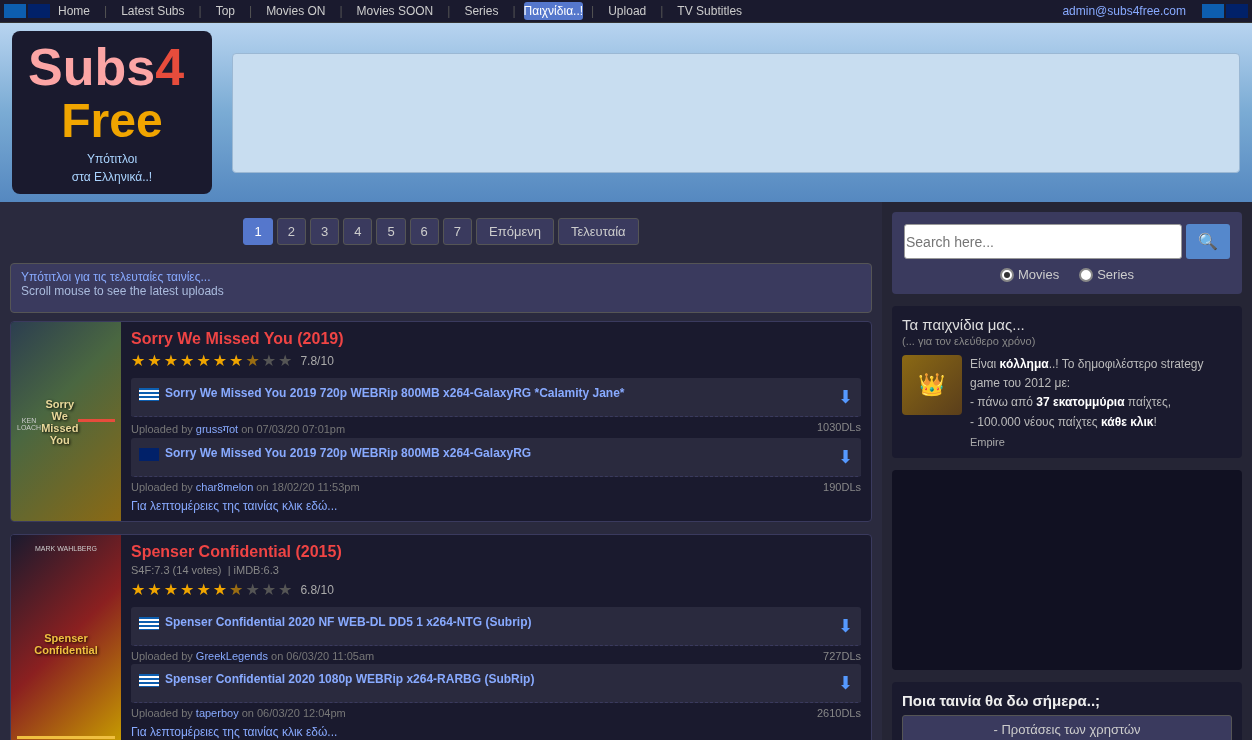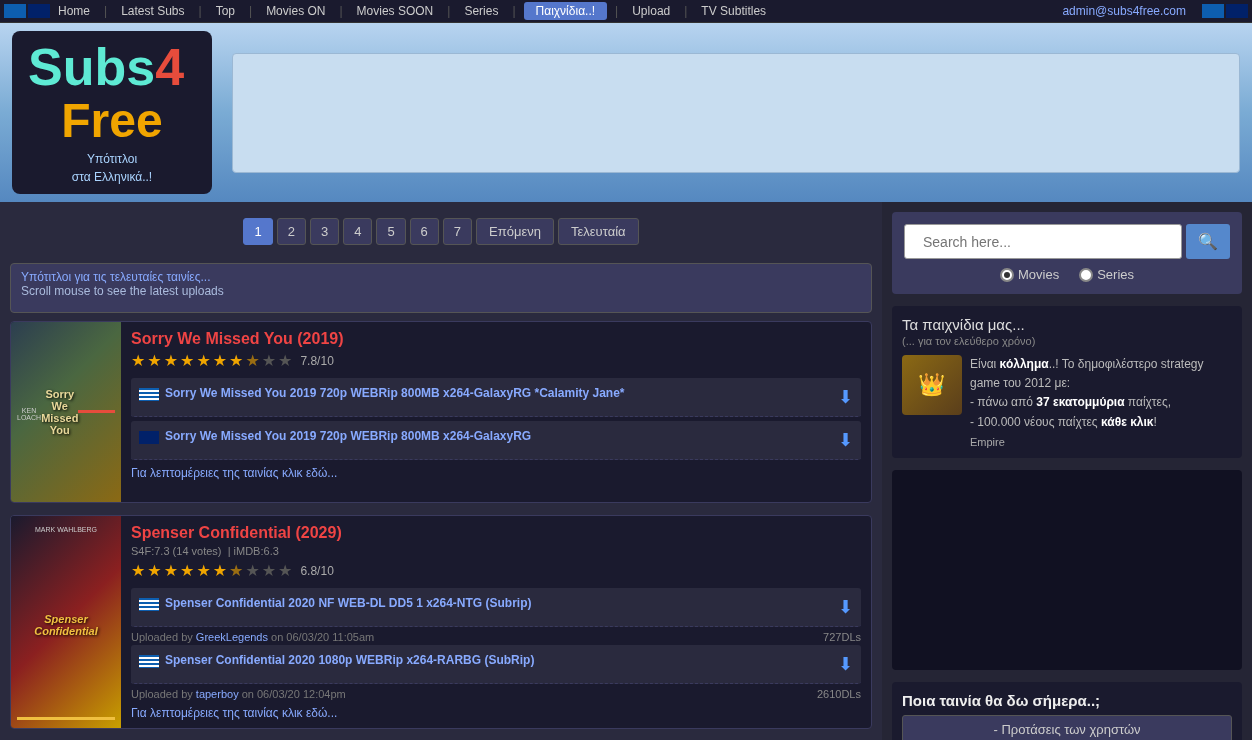--- a/index.html
+++ b/index.html
@@ -19,42 +19,42 @@
     .top-nav a, .top-nav span {
       color: #ccc;
       text-decoration: none;
       padding: 2px 6px;
       cursor: pointer;
     }
     .top-nav .active {
       background: #5577cc;
       color: #fff;
       border-radius: 3px;
-      padding: 2px 12px;
+      padding: 2px 0;
     }
     .top-nav .separator { color: #555; }
     .flag { display: inline-block; width: 22px; height: 14px; background: linear-gradient(to bottom, #012169 33%, #fff 33%, #fff 66%, #c8102e 66%); vertical-align: middle; font-size: 10px; text-align: center; }
 
     
     .header {
       background: linear-gradient(to bottom, #b8d4f0 0%, #7aabd4 50%, #5588c0 100%);
       display: flex;
       align-items: center;
       padding: 8px 12px;
       min-height: 160px;
     }
     .logo-box {
       background: #1a1a2e;
       border-radius: 8px;
       padding: 10px 16px;
       min-width: 200px;
       text-align: center;
       color: #fff;
     }
-    .logo-subs { font-size: 52px; font-weight: 900; color: #5eead4; line-height: 1; }
+    .logo-subs { font-size: 52px; font-weight: 900; color: #fca5a5; line-height: 1; }
     .logo-4 { color: #e74c3c; }
     .logo-free { color: #f0a500; font-size: 48px; font-weight: 900; }
     .logo-subtitle { color: #aad4ff; font-size: 12px; margin-top: 4px; }
     .ad-banner {
       flex: 1;
       margin-left: 20px;
       background: #c8ddf0;
       min-height: 120px;
       border: 1px solid #9bb8d4;
       border-radius: 4px;
@@ -253,21 +253,21 @@
       padding: 12px;
       margin-bottom: 12px;
     }
     .search-row {
       display: flex;
       gap: 4px;
       margin-bottom: 8px;
     }
     .search-input {
       flex: 1;
-      padding: 8px 18px;
+      padding: 8px 1px;
       background: #fff;
       border: 1px solid #999;
       border-radius: 3px;
       font-size: 14px;
       color: #888;
     }
     .search-btn {
       background: #5588cc;
       border: none;
       border-radius: 3px;
@@ -470,44 +470,54 @@
           <span class="star empty">★</span>
           <span class="rating-text">7.8/10</span>
         </div>
 
         <div class="subtitle-block">
           <div class="subtitle-row">
             <div class="subtitle-flag gr"></div>
             <a class="subtitle-link">Sorry We Missed You 2019 720p WEBRip 800MB x264-GalaxyRG *Calamity Jane*</a>
             <span class="download-icon">⬇</span>
           </div>
+          <div class="uploader-info">
+            Uploaded by <a>grussगot</a>
+            on <span>07/03/20</span> <span>07:01pm</span>
+            <span style="float:right;color:#888;">1030DLs</span>
+          </div>
         </div>
 
         <div class="subtitle-block">
           <div class="subtitle-row">
             <div class="subtitle-flag uk"></div>
             <a class="subtitle-link">Sorry We Missed You 2019 720p WEBRip 800MB x264-GalaxyRG</a>
             <span class="download-icon">⬇</span>
           </div>
+          <div class="uploader-info">
+            Uploaded by <a>char8melon</a>
+            on <span>18/02/20</span> <span>11:53pm</span>
+            <span style="float:right;color:#888;">190DLs</span>
+          </div>
         </div>
 
         <a class="details-link">Για λεπτομέρειες της ταινίας κλικ εδώ...</a>
       </div>
     </div>
 
     <div class="movie-block">
       <div class="movie-poster poster-spenser">
         <div class="poster-top-text">MARK WAHLBERG</div>
-        <div style="flex:1;display:flex;align-items:center;justify-content:flex-end;font-style:italic;">
+        <div style="flex:1;display:flex;align-items:center;justify-content:flex-end;">
           <div style="font-size:11px;color:#f0c040;font-weight:bold;text-align:center;text-shadow:1px 1px 3px #000;">Spenser<br>Confidential</div>
         </div>
         <div style="width:100%;height:3px;background:#f0c040;margin-bottom:2px;"></div>
       </div>
       <div class="movie-info">
-        <a class="movie-title">Spenser Confidential (2029)</a>
+        <a class="movie-title">Spenser Confidential (2015)</a>
         <div class="movie-meta">
           <span>S4F:<span>7.3</span> (<span>14</span> votes)</span>
           &nbsp;| iMDB:<span>6.3</span>
         </div>
         <div class="stars">
           <span class="star">★</span>
           <span class="star">★</span>
           <span class="star">★</span>
           <span class="star">★</span>
           <span class="star">★</span>

